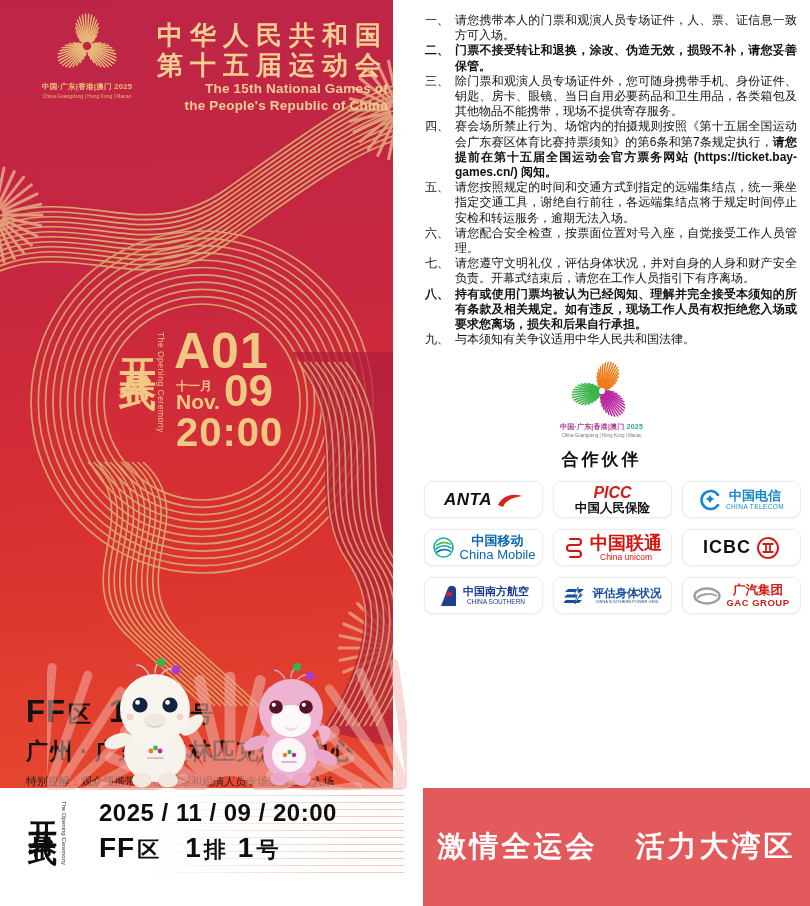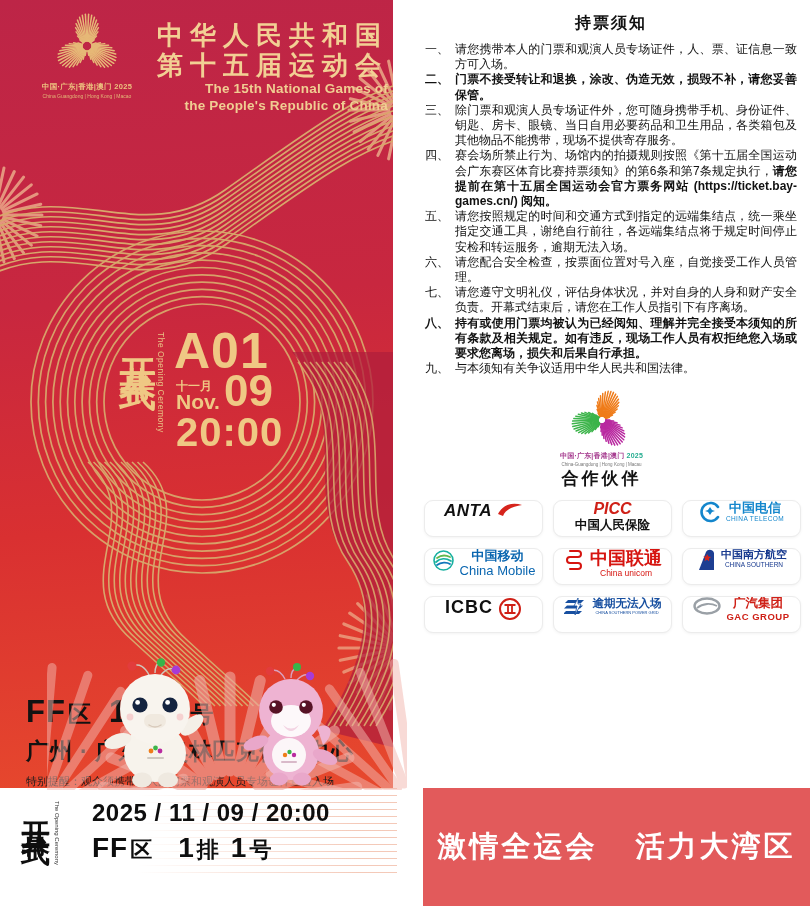--- a/index.html
+++ b/index.html
@@ -34,21 +34,21 @@
 
   .seat-block { position:absolute; left:26px; top:694px; color:#121212; }
   .seat-line { display:flex; align-items:baseline; font-weight:900; }
   .seat-big { font-size:31px; letter-spacing:1px;}
   .seat-unit { font-size:23px; margin-left:2px;}
   .seat-gap { width:18px; }
   .venue { font-size:23px; font-weight:900; margin-top:6px; letter-spacing:.5px;}
   .reminder { font-size:11px; margin-top:7px; color:#1c1c1c;}
 
   
-  .stub { position:absolute; left:4px; top:788px; width:393px; height:86px; background:#fff; overflow:hidden;}
+  .stub { position:absolute; left:11px; top:788px; width:393px; height:86px; background:#fff; overflow:hidden;}
   .stub-stripes { position:absolute; inset:0; background:repeating-linear-gradient(180deg, rgba(233,146,112,.55) 0 1.5px, rgba(255,255,255,0) 1.5px 7px); }
   .stub-fade { position:absolute; inset:0; background:linear-gradient(90deg,#fff 0%,#fff 34%,rgba(255,255,255,.1) 90%); }
   .stub-event { position:absolute; left:12px; top:11px; writing-mode:vertical-rl; font-size:29px; font-weight:900; letter-spacing:7px; color:#0e0e0e; height:100px;}
   .stub-event-en { position:absolute; left:50px; top:13px; writing-mode:vertical-rl; font-size:6px; color:#333; height:96px;}
   .stub-date { position:absolute; left:88px; top:11px; font-size:24px; font-weight:900; color:#0e0e0e; letter-spacing:.5px;}
   .stub-seat { position:absolute; left:88px; top:44px; display:flex; align-items:baseline; font-weight:900; color:#0e0e0e;}
   .stub-seat .seat-big { font-size:28px; }
   .stub-seat .seat-unit { font-size:22px; }
   .stub-no { position:absolute; left:88px; top:88px; font-size:12px; color:#4a4a4a;}
   .stub-no b { font-weight:normal; color:#3c3c3c; letter-spacing:1.5px; font-family:"DejaVu Sans Mono","Liberation Mono",monospace;}
@@ -63,24 +63,24 @@
   .notice-list li.b .num, .notice-list li.b .txt { font-weight:bold; }
   .notice-list .txt { flex:1; }
   .notice-list .txt b { font-weight:bold; }
 
   .emblem-color { width:100%; text-align:center; margin-top:8px; }
   .emblem-color svg { display:block; margin:0 auto; }
   .ec-cap1 { font-size:7px; font-weight:bold; letter-spacing:.2px; color:#a63b8f; margin-top:1px;}
   .ec-cap1 .yr { color:#23ac8f; }
   .ec-cap2 { font-size:4.5px; color:#777; margin-top:1px; }
 
-  .partners-heading { text-align:center; font-size:17px; font-weight:900; letter-spacing:3px; color:#111;}
+  .partners-heading { text-align:center; font-size:17px; font-weight:900; letter-spacing:3px; margin-top:10px; color:#111;}
   .logo-grid { display:grid; grid-template-columns:repeat(3,119px); gap:11px 10px; margin:10px 0 0 31px; }
   .logo-card { height:37px; background:#fff; border:1px solid #ececec; border-radius:9px; box-shadow:0 1px 3px rgba(0,0,0,.05);
-    display:flex; justify-content:center; gap:5px; overflow:hidden;}
+    display:flex; align-items:center; justify-content:center; gap:5px; overflow:hidden;}
   .logo-col { display:flex; flex-direction:column; align-items:center; line-height:1.05;}
   .lg-anta { font-size:17px; font-weight:900; font-style:italic; color:#101010; letter-spacing:.5px;}
   .lg-picc1 { font-size:16px; font-weight:900; font-style:italic; color:#cf2017;}
   .lg-picc2 { font-size:12.5px; font-weight:bold; color:#111; margin-top:1px;}
   .lg-blue1 { font-size:13px; font-weight:bold; color:#1486cc;}
   .lg-blue2 { font-size:6.5px; color:#1486cc; letter-spacing:.4px; margin-top:1px;}
   .lg-cm1 { font-size:13px; font-weight:bold; color:#0a66b0;}
   .lg-cm2 { font-size:13px; color:#0a66b0; margin-top:1px;}
   .lg-cu1 { font-size:18px; font-weight:900; color:#d6140f;}
   .lg-cu2 { font-size:8.5px; color:#d6140f; margin-top:1px;}
@@ -339,21 +339,20 @@
       <span class="seat-unit">号</span>
     </div>
     <div class="stub-no">
       <span>票号:</span>
       <b>88888888888</b>
     </div>
   </section>
 
   <section class="right">
     <div class="notice">
-      <div class="notice-title">持票须知</div>
       <ol class="notice-list">
         <li>
             <span class="num">一、</span>
             <span class="txt"><span>请您携带本人的门票和观演人员专场证件，人、票、证信息一致方可入场。</span><b></b></span>
           </li>
         <li class="b">
             <span class="num">二、</span>
             <span class="txt"><span></span><b>门票不接受转让和退换，涂改、伪造无效，损毁不补，请您妥善保管。</b></span>
           </li>
         <li>
@@ -514,47 +513,47 @@
         <svg width="22" height="22" viewBox="0 0 22 22">
           <path d="M7,2 h8 a3,3 0 0 1 0,6 h-8 a3,3 0 0 0 0,6 h8 a3,3 0 0 1 0,6 h-8" fill="none" stroke="#d6140f" stroke-width="2" stroke-linecap="round"></path>
         </svg>
         <span class="logo-col">
           <span class="lg-cu1">中国联通</span>
           <span class="lg-cu2">China unicom</span>
         </span>
       </div>
 
       <div class="logo-card">
+        <span class="lg-icbc">ICBC</span>
+        <svg width="24" height="24" viewBox="0 0 24 24">
+          <circle cx="12" cy="12" r="10" fill="none" stroke="#cf2017" stroke-width="2"></circle>
+          <path d="M6.5,8 h11 M6.5,16 h11 M10,8 v8 M14,8 v8" stroke="#cf2017" stroke-width="1.8" fill="none"></path>
+        </svg>
+      </div>
+
+      <div class="logo-card">
         <svg width="20" height="22" viewBox="0 0 20 22">
           <path d="M3,21 L10,3 C12,-0.5 17,0.5 18,4 L18,21 Z" fill="#1d3e92"></path>
           <path d="M11,5 l1.6,2.4 2.6,0.6 -2.2,1.6 0.2,2.6 -2.2,-1.4 -2.4,1.2 0.6,-2.6 -1.8,-1.8 2.6,-0.2 Z" fill="#d6241c"></path>
         </svg>
         <span class="logo-col">
           <span class="lg-cs1">中国南方航空</span>
           <span class="lg-cs2">CHINA SOUTHERN</span>
         </span>
-      </div>
-
-      <div class="logo-card">
-        <span class="lg-icbc">ICBC</span>
-        <svg width="24" height="24" viewBox="0 0 24 24">
-          <circle cx="12" cy="12" r="10" fill="none" stroke="#cf2017" stroke-width="2"></circle>
-          <path d="M6.5,8 h11 M6.5,16 h11 M10,8 v8 M14,8 v8" stroke="#cf2017" stroke-width="1.8" fill="none"></path>
-        </svg>
       </div>
 
       <div class="logo-card">
         <svg width="24" height="20" viewBox="0 0 24 20">
           <path d="M4,3 h16 l-3,3 h-16 Z" fill="#174fa0"></path>
           <path d="M3,8.5 h16 l-3,3 h-16 Z" fill="#174fa0"></path>
           <path d="M2,14 h16 l-3,3 h-16 Z" fill="#174fa0"></path>
           <path d="M14,1 l-4,8 h3 l-2,9 6,-11 h-3 Z" fill="#fff" stroke="#174fa0" stroke-width="0.8"></path>
         </svg>
         <span class="logo-col">
-          <span class="lg-pg1">逾期无法入场</span>
+          <span class="lg-pg1">评估身体状况</span>
           <span class="lg-pg2">CHINA SOUTHERN POWER GRID</span>
         </span>
       </div>
 
       <div class="logo-card">
         <svg width="28" height="18" viewBox="0 0 28 18">
           <ellipse cx="14" cy="9" rx="12.5" ry="7.5" fill="none" stroke="#9aa0a6" stroke-width="2.4"></ellipse>
           <path d="M4,11 C10,6 18,6 24,9" fill="none" stroke="#9aa0a6" stroke-width="1.8"></path>
         </svg>
         <span class="logo-col">

